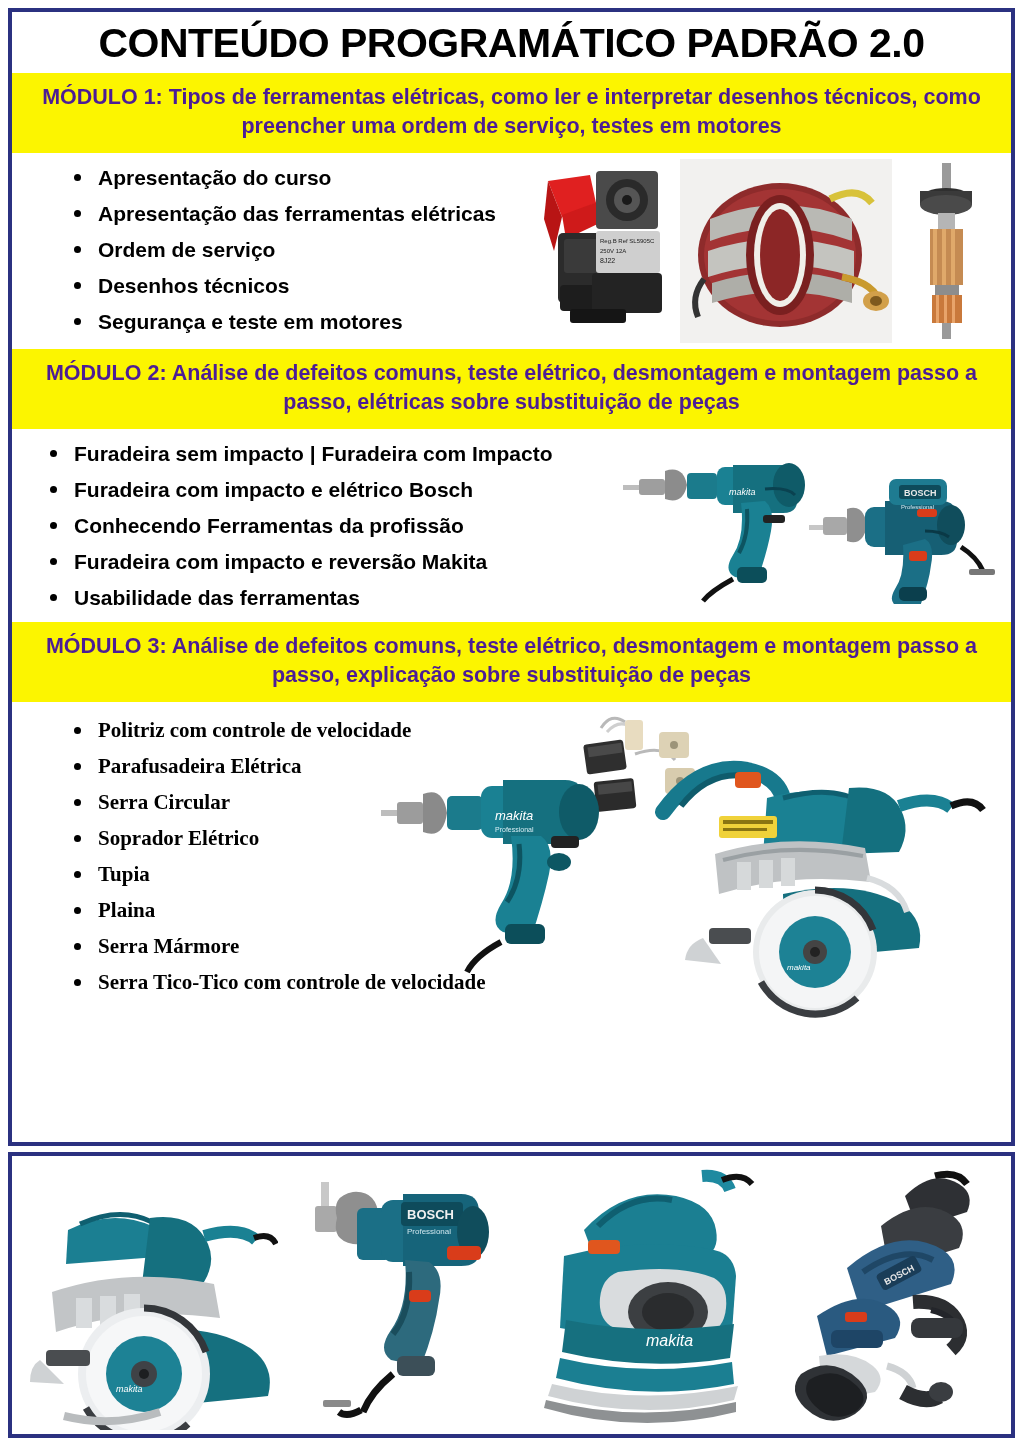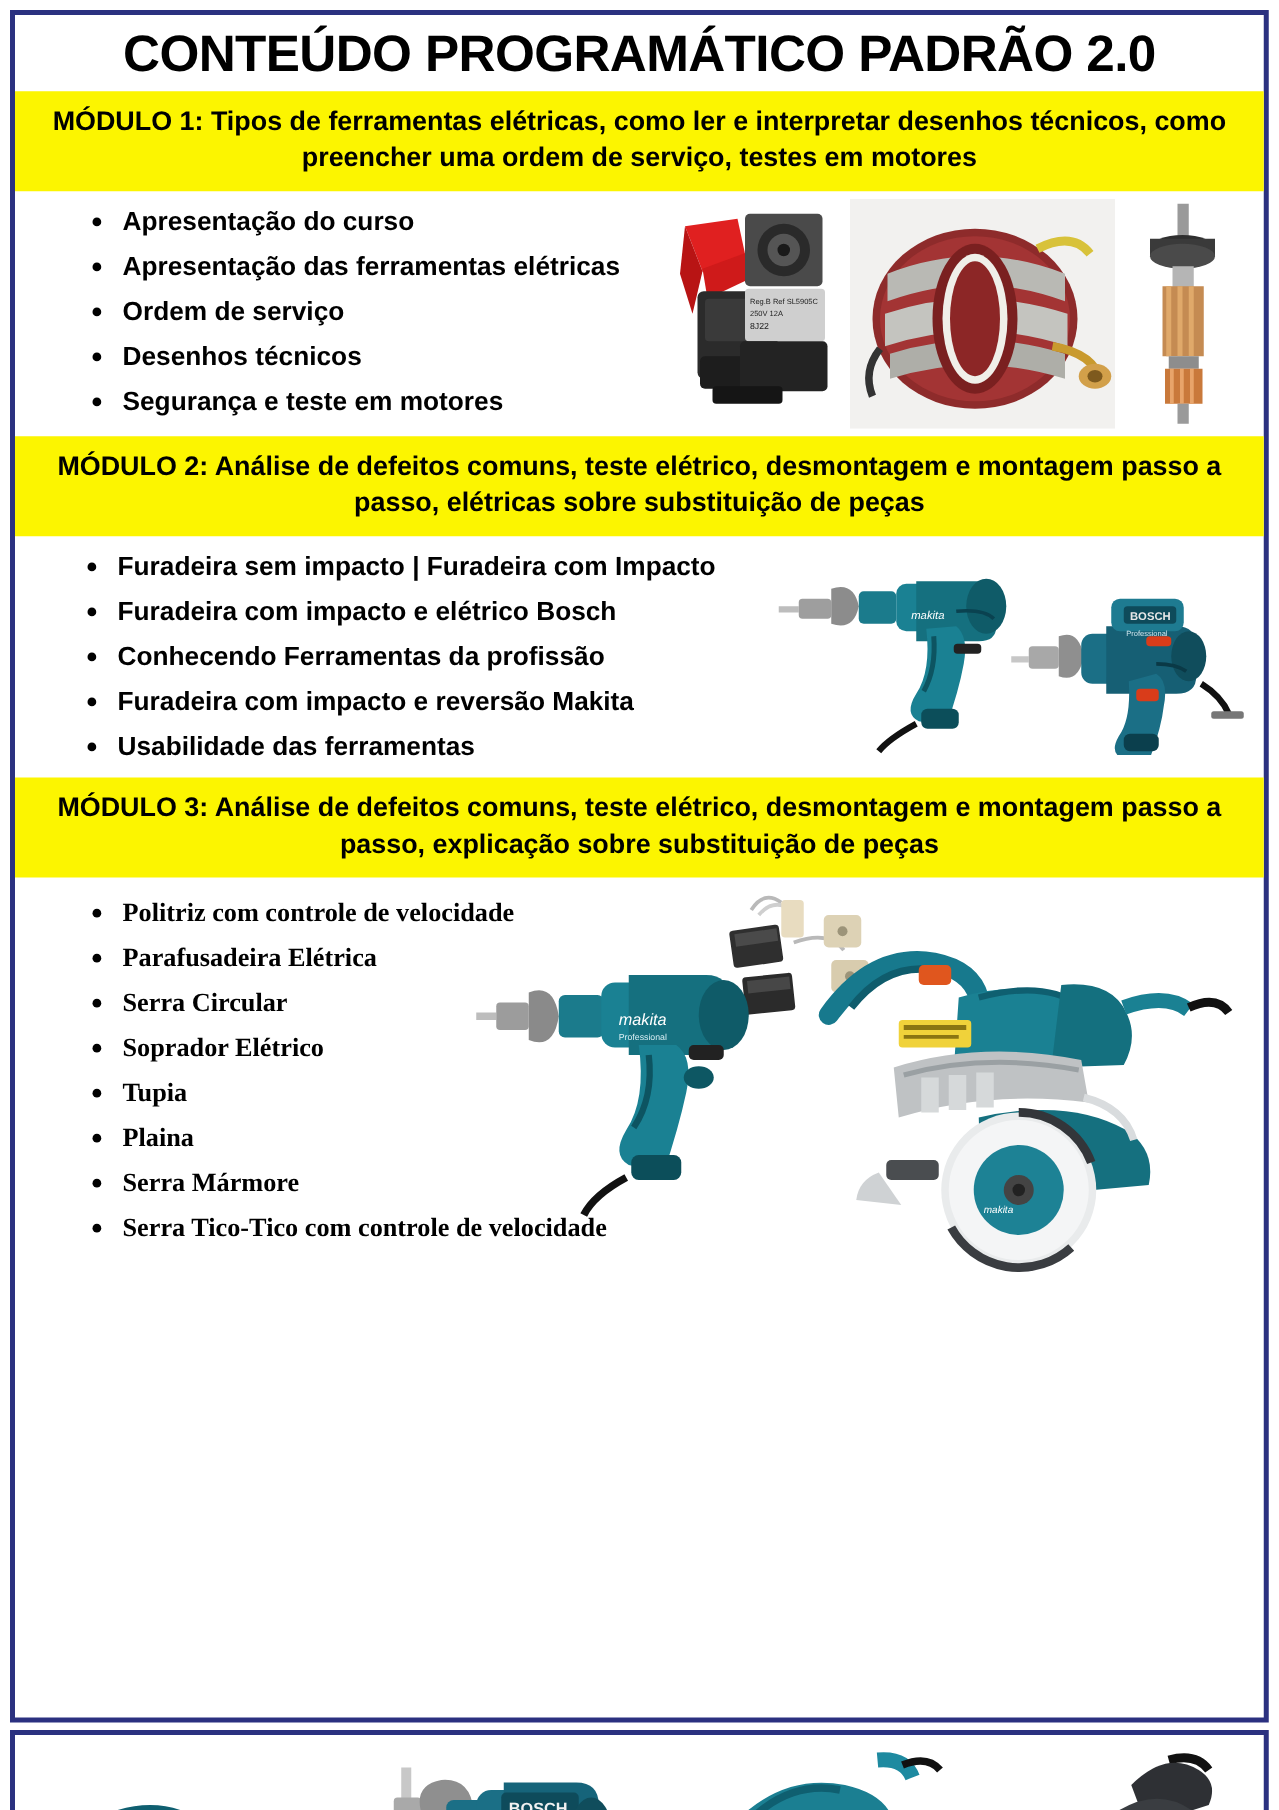--- a/index.html
+++ b/index.html
@@ -17,39 +17,39 @@
   .page {
     position: relative;
     width: 1023px;
     height: 1448px;
     background: #ffffff;
     padding: 8px;
   }
   .main-frame {
     border: 4px solid #2b3180;
     width: 1007px;
-    height: 1370px;
+    height: 1138px;
     position: relative;
     background: #ffffff;
   }
   .title {
     text-align: center;
     font-size: 41px;
     font-weight: bold;
     letter-spacing: -0.5px;
     color: #000000;
     padding: 10px 0 8px 0;
     line-height: 1.05;
   }
   .module-band {
     background: #fcf500;
     padding: 10px 22px 12px 22px;
     font-size: 21.5px;
     font-weight: bold;
-    color: #000000;
+    color: #4c1d95;
     line-height: 1.35;
     text-align: center;
   }
   .section {
     position: relative;
   }
   ul.topics {
     list-style: none;
     margin: 0;
     padding: 14px 0 10px 56px;
@@ -199,21 +199,21 @@
             <rect x="50" y="164" width="9" height="16" fill="#9a9a9a"></rect>
           </svg>
         </div>
       </div>
     </div>
 
     <div class="section">
       <div class="module-band">MÓDULO 2: Análise de defeitos comuns, teste elétrico, desmontagem e montagem passo a passo, elétricas sobre substituição de peças</div>
 
       <div class="s2-wrap">
-        <ul class="topics" style="padding-left:52px;">
+        <ul class="topics" style="padding-left:32px;">
           <li>Furadeira sem impacto | Furadeira com Impacto</li>
           <li>Furadeira com impacto e elétrico Bosch</li>
           <li>Conhecendo Ferramentas da profissão</li>
           <li>Furadeira com impacto e reversão Makita</li>
           <li>Usabilidade das ferramentas</li>
         </ul>
 
         <div class="s2-images">
           <svg class="art" width="390" height="165" viewBox="0 0 390 165">
 

